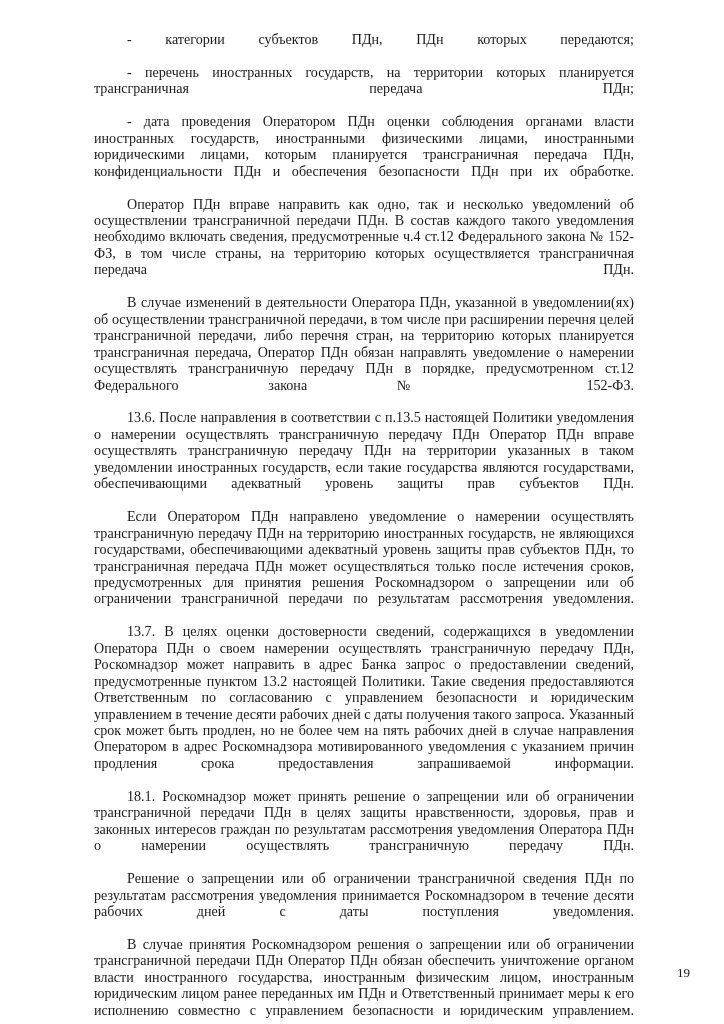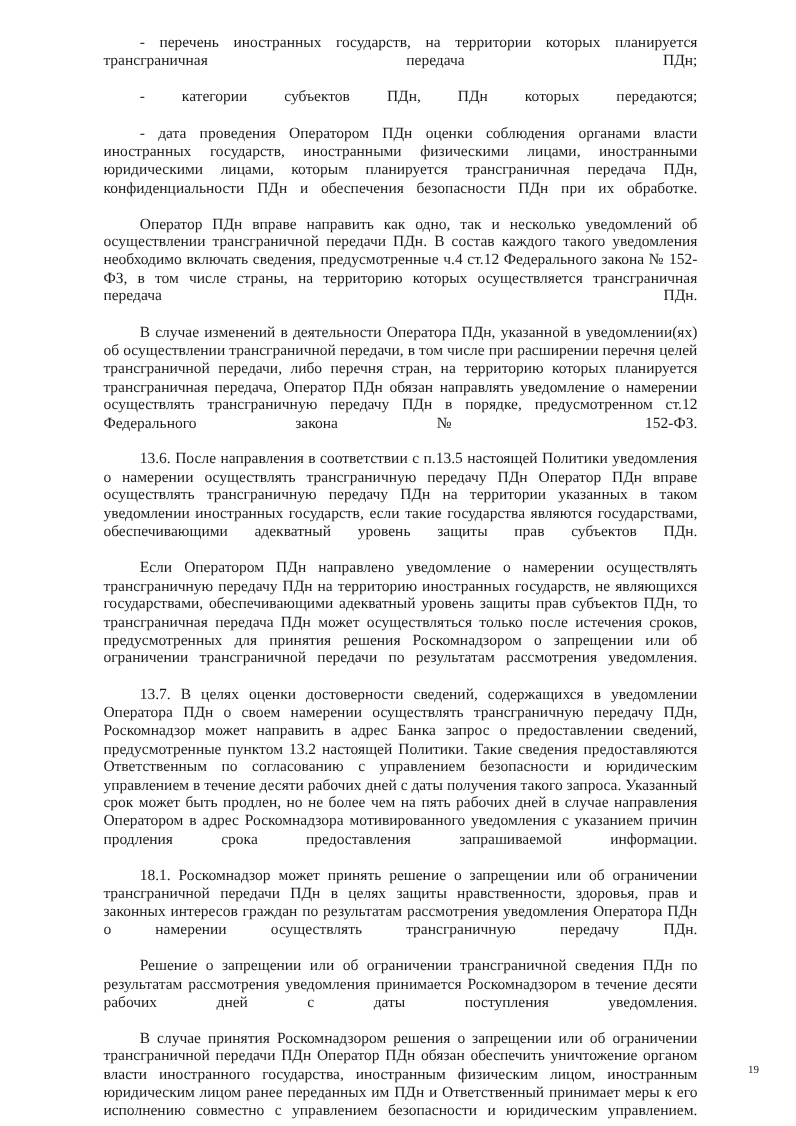--- a/index.html
+++ b/index.html
@@ -40,39 +40,39 @@
   }
   p.para:last-child {
     text-align: justify;
   }
   .pageno {
     position: absolute;
     left: 0;
     top: 966px;
     width: 690px;
     text-align: right;
-    font-size: 10px;
+    font-size: 13px;
     line-height: 14px;
     color: #1a1a1a;
   }
   
   p.para::after {
     content: "";
     display: inline-block;
     width: 100%;
   }
 </style>
 </head>
 <body>
 
 <div class="page">
 
   <div class="content">
+    <p class="para">- категории субъектов ПДн, ПДн которых передаются;</p>
     <p class="para">- перечень иностранных государств, на территории которых планируется трансграничная передача ПДн;</p>
-    <p class="para">- категории субъектов ПДн, ПДн которых передаются;</p>
     <p class="para">- дата проведения Оператором ПДн оценки соблюдения органами власти иностранных государств, иностранными физическими лицами, иностранными юридическими лицами, которым планируется трансграничная передача ПДн, конфиденциальности ПДн и обеспечения безопасности ПДн при их обработке.</p>
     <p class="para">Оператор ПДн вправе направить как одно, так и несколько уведомлений об осуществлении трансграничной передачи ПДн. В состав каждого такого уведомления необходимо включать сведения, предусмотренные ч.4 ст.12 Федерального закона № 152-ФЗ, в том числе страны, на территорию которых осуществляется трансграничная передача ПДн.</p>
     <p class="para">В случае изменений в деятельности Оператора ПДн, указанной в уведомлении(ях) об осуществлении трансграничной передачи, в том числе при расширении перечня целей трансграничной передачи, либо перечня стран, на территорию которых планируется трансграничная передача, Оператор ПДн обязан направлять уведомление о намерении осуществлять трансграничную передачу ПДн в порядке, предусмотренном ст.12 Федерального закона № 152-ФЗ.</p>
     <p class="para">13.6. После направления в соответствии с п.13.5 настоящей Политики уведомления о намерении осуществлять трансграничную передачу ПДн Оператор ПДн вправе осуществлять трансграничную передачу ПДн на территории указанных в таком уведомлении иностранных государств, если такие государства являются государствами, обеспечивающими адекватный уровень защиты прав субъектов ПДн.</p>
     <p class="para">Если Оператором ПДн направлено уведомление о намерении осуществлять трансграничную передачу ПДн на территорию иностранных государств, не являющихся государствами, обеспечивающими адекватный уровень защиты прав субъектов ПДн, то трансграничная передача ПДн может осуществляться только после истечения сроков, предусмотренных для принятия решения Роскомнадзором о запрещении или об ограничении трансграничной передачи по результатам рассмотрения уведомления.</p>
     <p class="para">13.7. В целях оценки достоверности сведений, содержащихся в уведомлении Оператора ПДн о своем намерении осуществлять трансграничную передачу ПДн, Роскомнадзор может направить в адрес Банка запрос о предоставлении сведений, предусмотренные пунктом 13.2 настоящей Политики. Такие сведения предоставляются Ответственным по согласованию с управлением безопасности и юридическим управлением в течение десяти рабочих дней с даты получения такого запроса. Указанный срок может быть продлен, но не более чем на пять рабочих дней в случае направления Оператором в адрес Роскомнадзора мотивированного уведомления с указанием причин продления срока предоставления запрашиваемой информации.</p>
     <p class="para">18.1. Роскомнадзор может принять решение о запрещении или об ограничении трансграничной передачи ПДн в целях защиты нравственности, здоровья, прав и законных интересов граждан по результатам рассмотрения уведомления Оператора ПДн о намерении осуществлять трансграничную передачу ПДн.</p>
     <p class="para">Решение о запрещении или об ограничении трансграничной сведения ПДн по результатам рассмотрения уведомления принимается Роскомнадзором в течение десяти рабочих дней с даты поступления уведомления.</p>
     <p class="para">В случае принятия Роскомнадзором решения о запрещении или об ограничении трансграничной передачи ПДн Оператор ПДн обязан обеспечить уничтожение органом власти иностранного государства, иностранным физическим лицом, иностранным юридическим лицом ранее переданных им ПДн и Ответственный принимает меры к его исполнению совместно с управлением безопасности и юридическим управлением.</p>
 

